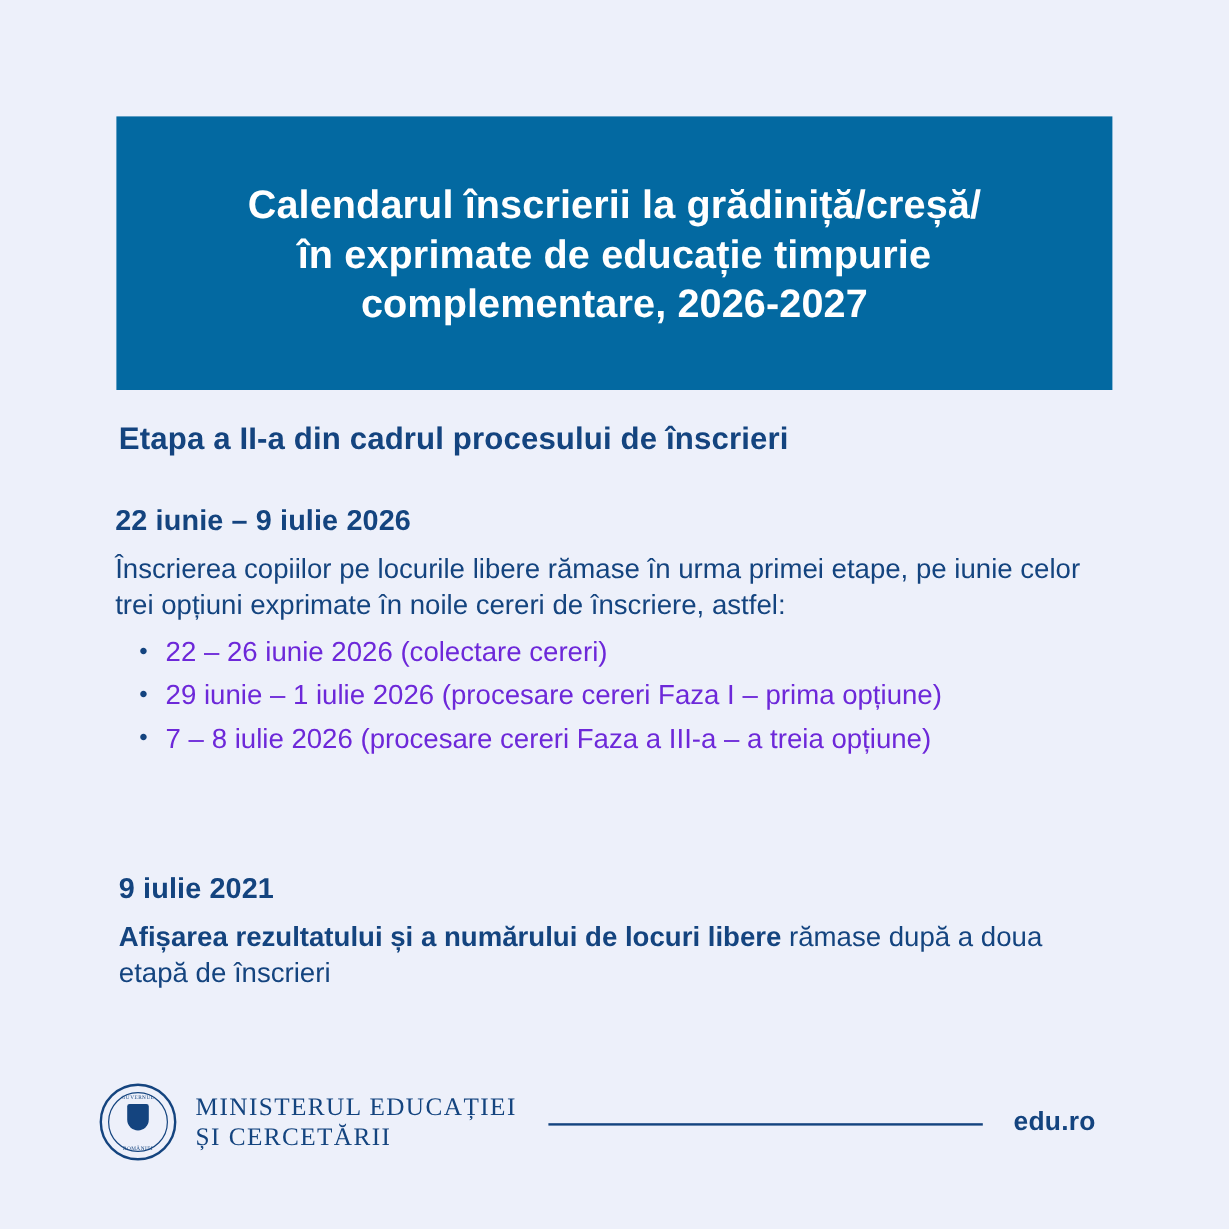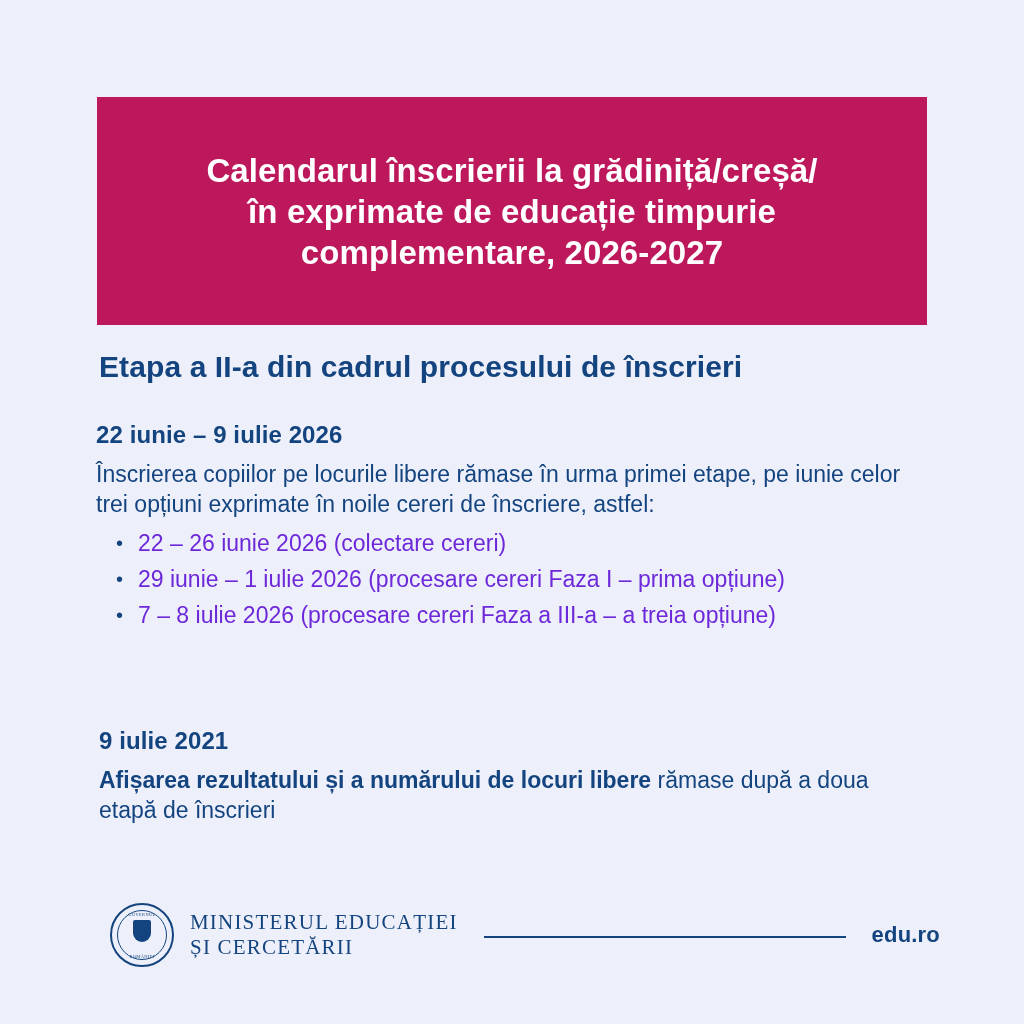--- a/index.html
+++ b/index.html
@@ -21,21 +21,21 @@
     box-sizing: border-box;
   }
 
   
   .title-banner {
     position: absolute;
     left: 97px;
     top: 97px;
     width: 830px;
     height: 228px;
-    background: #be185d;
+    background: #0369a1;
     display: flex;
     align-items: center;
     justify-content: center;
     box-sizing: border-box;
     padding: 0 40px;
   }
   .title-banner h1 {
     margin: 0;
     color: #ffffff;
     font-size: 33px;
@@ -43,21 +43,21 @@
     font-weight: bold;
     text-align: center;
     letter-spacing: 0.1px;
   }
 
   
   .section-heading {
     position: absolute;
     left: 99px;
     top: 350px;
-    font-size: 30px;
+    font-size: 26px;
     font-weight: bold;
     color: #14447f;
     letter-spacing: 0.1px;
   }
 
   
   .block-one {
     position: absolute;
     left: 96px;
     top: 421px;
@@ -104,21 +104,21 @@
     top: 727px;
     width: 830px;
   }
   .block-two .body-text .strong {
     font-weight: bold;
   }
 
   
   .footer {
     position: absolute;
-    left: 110px;
+    left: 83px;
     top: 902px;
     width: 830px;
     height: 66px;
     display: flex;
     align-items: center;
   }
   .crest {
     width: 60px;
     height: 60px;
     border-radius: 50%;

